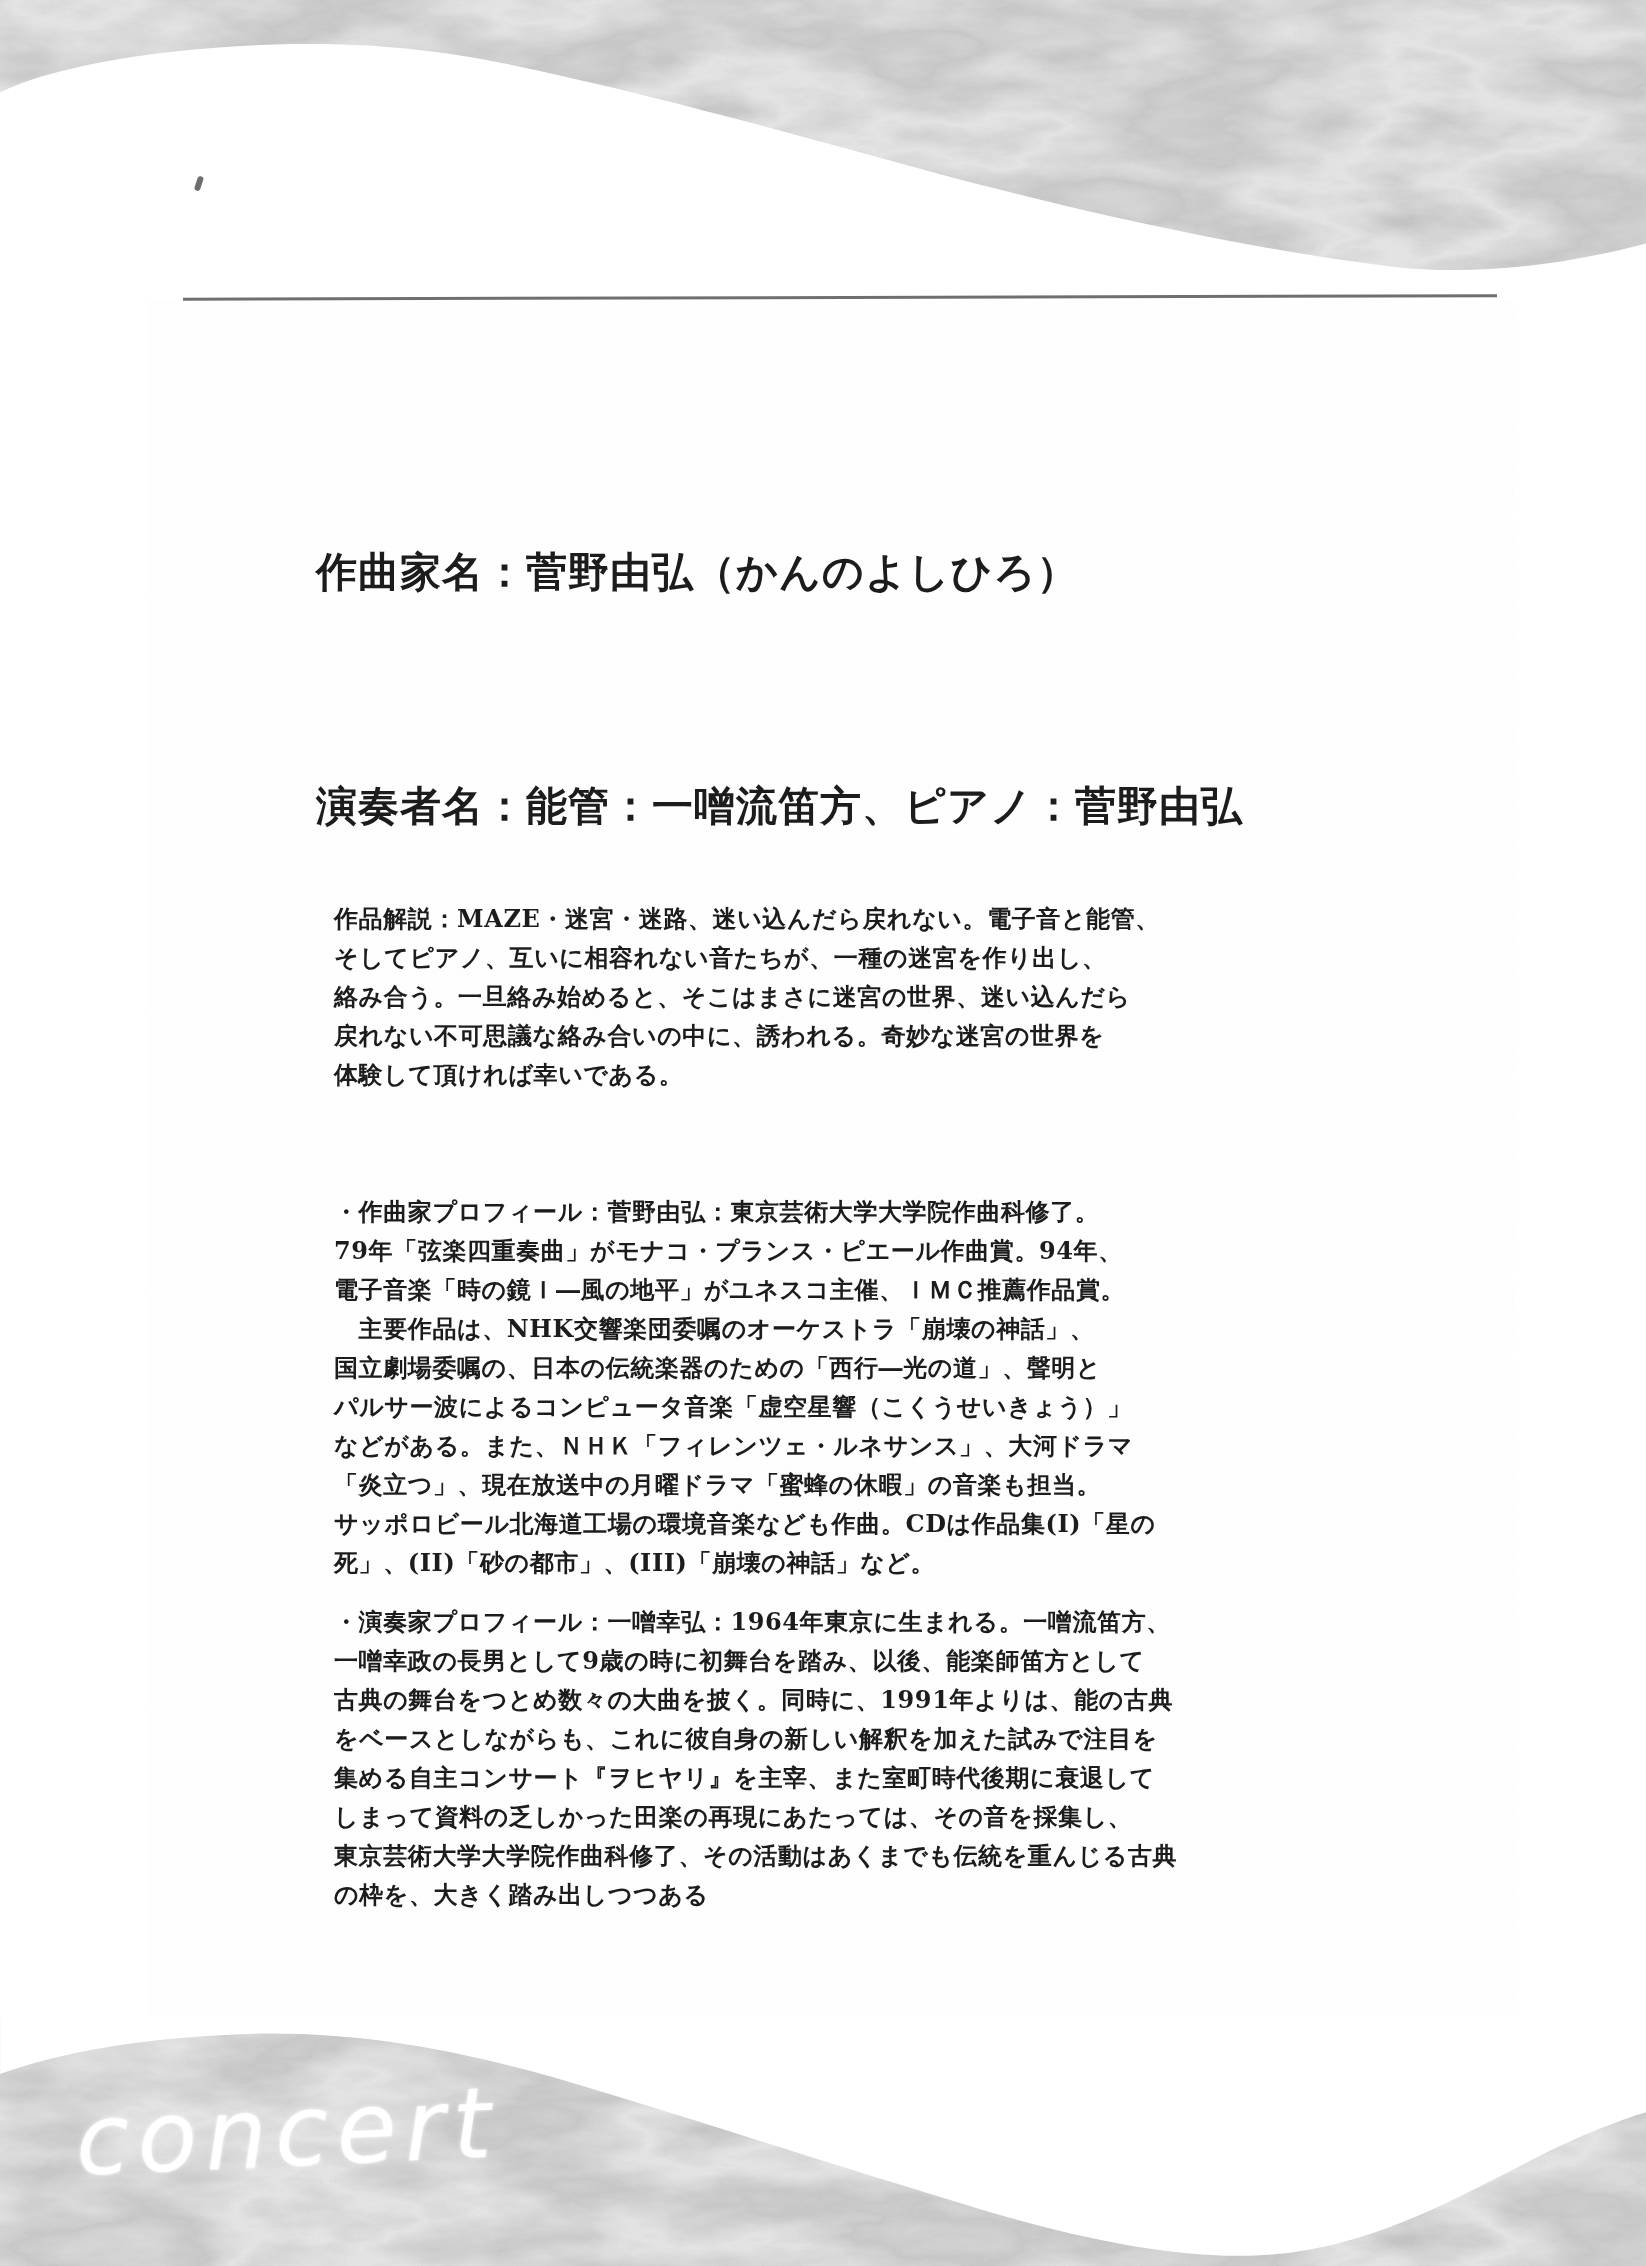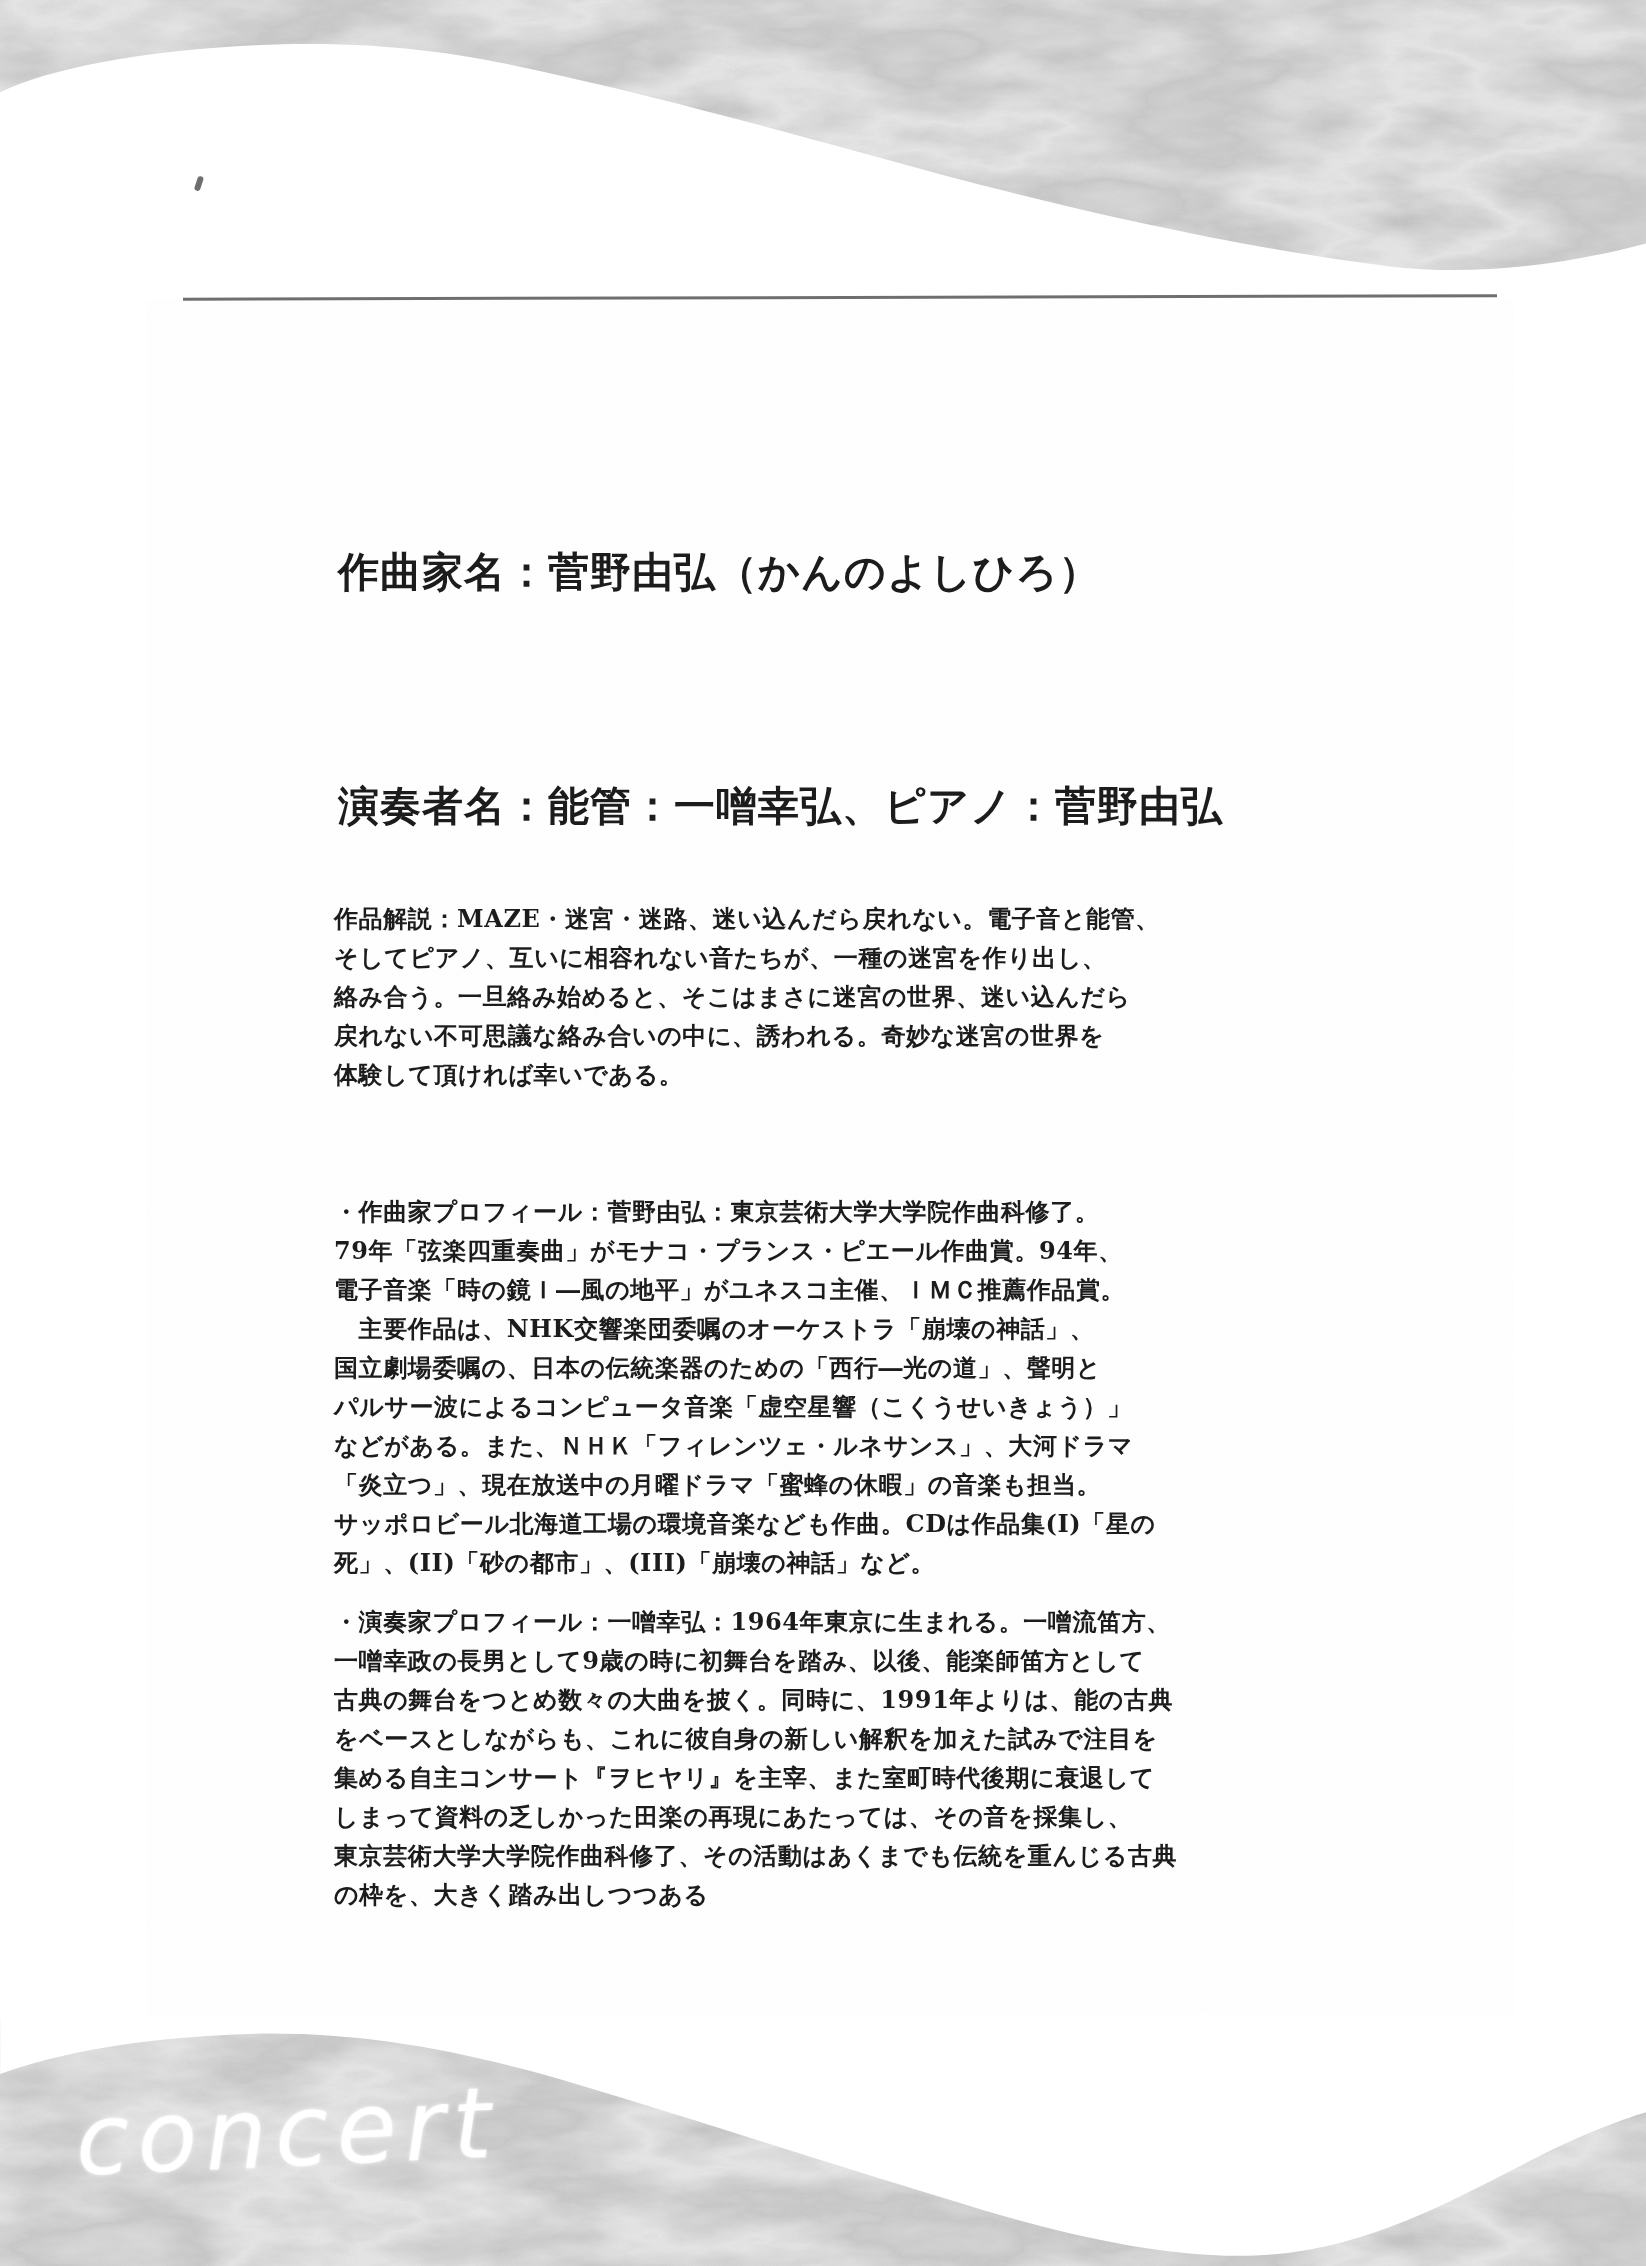--- a/index.html
+++ b/index.html
@@ -17,21 +17,21 @@
     left:183px;top:296px;width:1314px;height:2.9px;
     background:#6f6f6f;transform:rotate(-0.15deg);
   }
   
   .speck{
     left:196px;top:176px;width:5.9px;height:14.7px;border-radius:2.9px;
     background:#4a4a4a;opacity:.8;transform:rotate(18deg);
   }
   
   .headline{
-    left:338px;
+    left:316px;
     font-size:41px;font-weight:bold;color:#1c1c1c;
     white-space:nowrap;letter-spacing:1px;
   }
   .bodytext{
     left:334px;
     font-size:24px;font-weight:bold;color:#1c1c1c;
     line-height:39px;letter-spacing:0.6px;
     white-space:pre-line;
   }
   #composer-line{top:545px;}
@@ -87,21 +87,21 @@
 
   <div class="abs speck"></div>
 
   <svg class="abs" style="left:147px;top:300px;" width="1367" height="1715" viewBox="0 0 1395 1750">
     <rect x="0" y="0" width="1395" height="1750" filter="url(#grain)" opacity="0.07"></rect>
   </svg>
 
   <div id="composer-line" class="abs headline">作曲家名：菅野由弘（かんのよしひろ）</div>
 
 
-  <div id="performers-line" class="abs headline">演奏者名：能管：一噌幸弘、ピアノ：菅野由弘</div>
+  <div id="performers-line" class="abs headline">演奏者名：能管：一噌流笛方、ピアノ：菅野由弘</div>
 
   <div id="description" class="abs bodytext">作品解説：MAZE・迷宮・迷路、迷い込んだら戻れない。電子音と能管、
 そしてピアノ、互いに相容れない音たちが、一種の迷宮を作り出し、
 絡み合う。一旦絡み始めると、そこはまさに迷宮の世界、迷い込んだら
 戻れない不可思議な絡み合いの中に、誘われる。奇妙な迷宮の世界を
 体験して頂ければ幸いである。</div>
 
   <div id="composer-profile" class="abs bodytext">・作曲家プロフィール：菅野由弘：東京芸術大学大学院作曲科修了。
 79年「弦楽四重奏曲」がモナコ・プランス・ピエール作曲賞。94年、
 電子音楽「時の鏡Ｉ―風の地平」がユネスコ主催、ＩＭＣ推薦作品賞。

